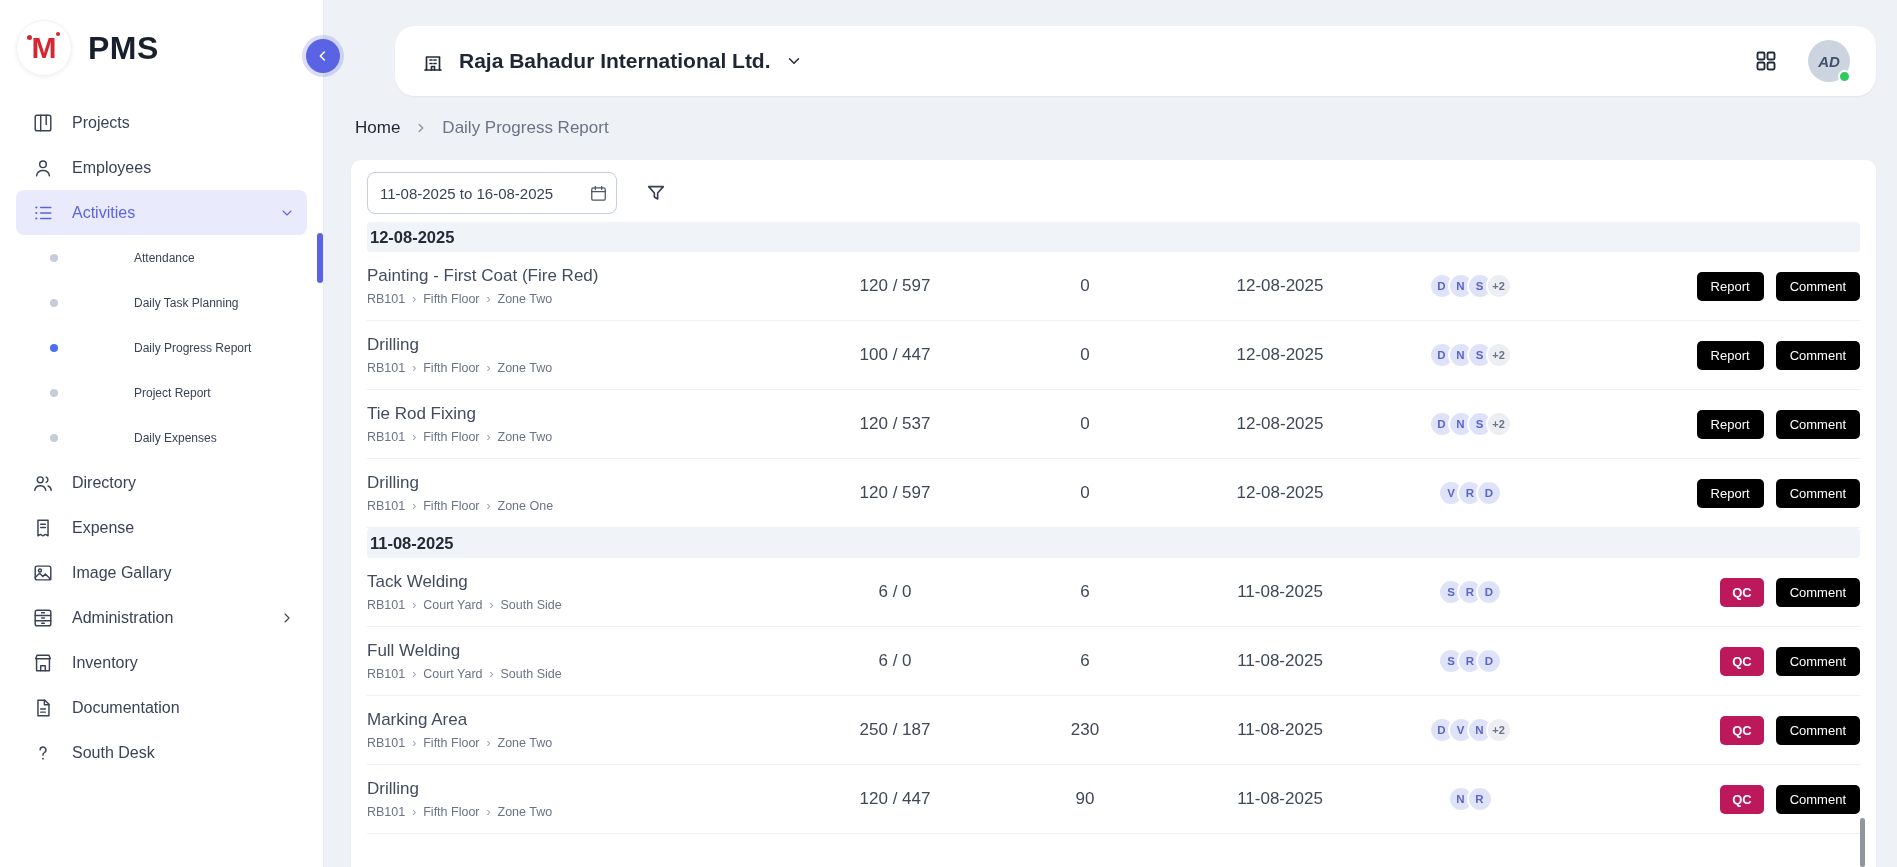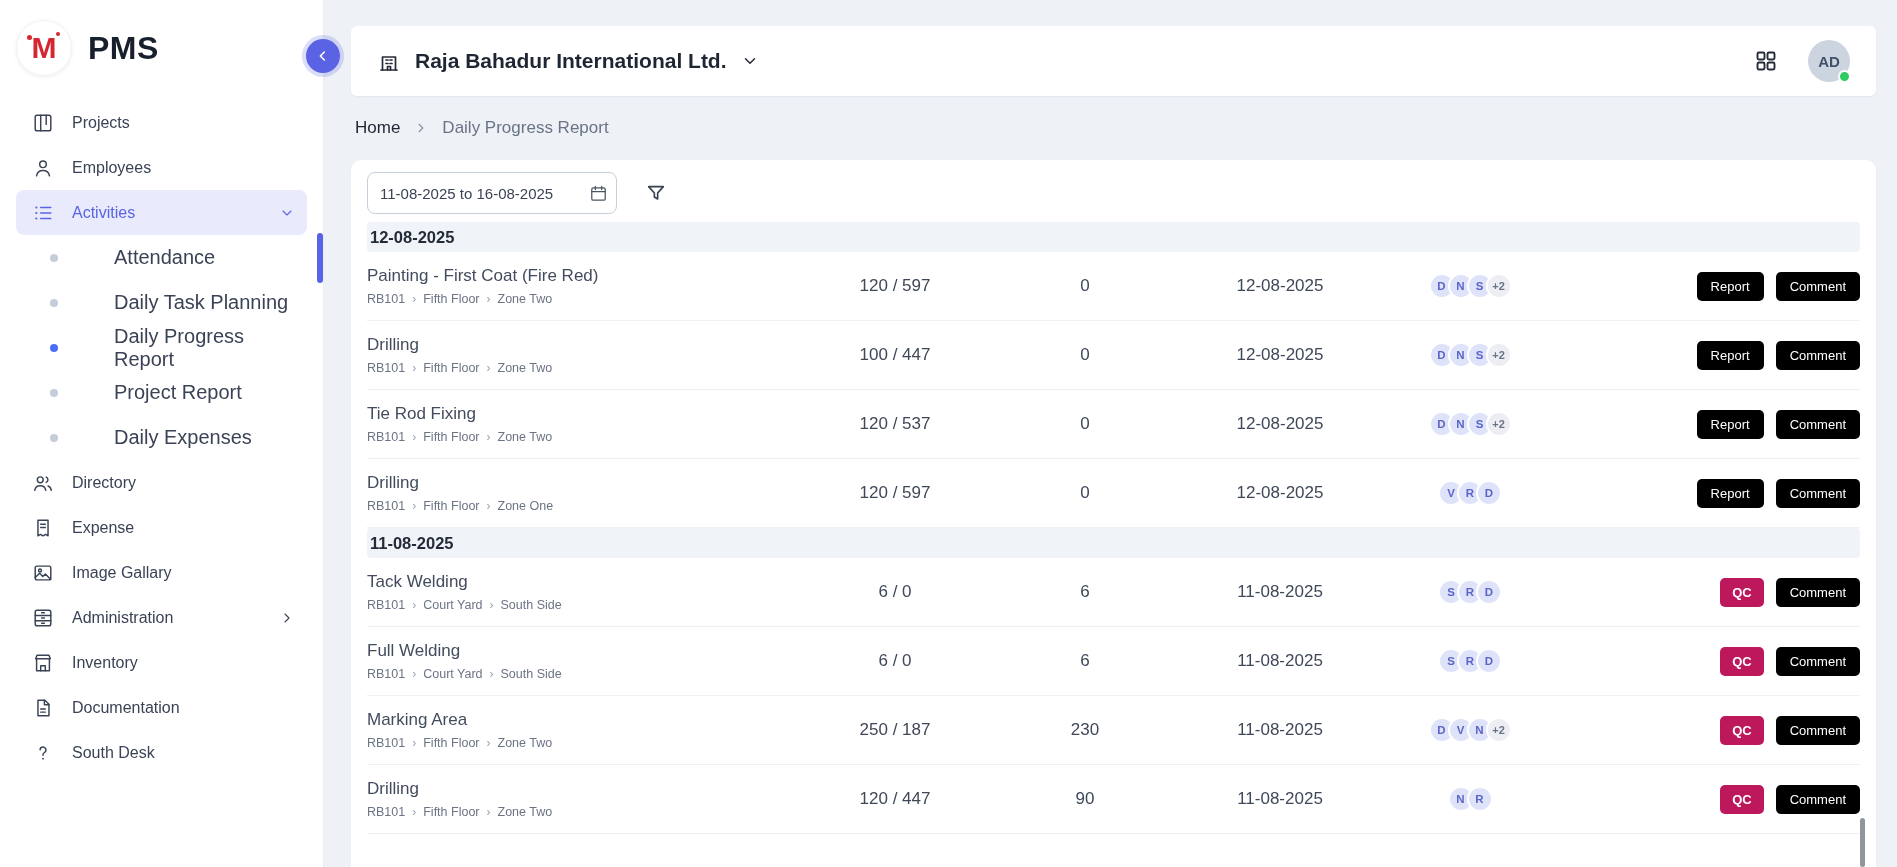--- a/index.html
+++ b/index.html
@@ -32,44 +32,44 @@
 
   .nav { margin-top:24px; }
   .nav-item {
     display:flex; align-items:center; gap:18px; height:45px;
     padding:0 12px 0 16px; border-radius:8px;
     color:#3a4356; font-size:16px; cursor:pointer;
   }
   .nav-item .nicon { width:22px; height:22px; display:flex; flex:none; }
   .nav-item .nchev { margin-left:auto; display:flex; }
   .nav-item.active { background:#e9ebfc; color:#5a63e4; }
-  .sub-item { display:flex; align-items:center; height:45px; padding-left:34px; font-size:20px; color:#3a4356; cursor:pointer; }
+  .sub-item { display:flex; align-items:center; height:45px; padding-left:34px; font-size:12px; color:#3a4356; cursor:pointer;gap:20px; }
   .sub-item .dot { width:8px; height:8px; border-radius:50%; background:#c5cdda; margin-right:56px; flex:none; }
   .sub-item.active .dot { background:#4c6ef5; }
   .edge-indicator { position:absolute; right:0; top:233px; width:6px; height:50px; background:#5a63e4; border-radius:4px; }
 
   .collapse-btn {
     position:fixed; left:306px; top:39px; width:34px; height:34px; z-index:9;
     border:none; border-radius:50%; background:#5a63e4; color:#fff;
     box-shadow:0 0 0 4px rgba(90,99,228,.22);
     font-size:20px; line-height:30px; cursor:pointer; display:flex; align-items:center; justify-content:center;
   }
 
   
   .main { margin-left:323px; padding:26px 21px 0 28px; }
   .card-shadow { box-shadow:0 1px 2px rgba(16,24,40,.05); }
 
   .topbar {
-    height:70px; background:#fff; border-radius:6px;
-    display:flex; align-items:center; padding:0 26px;
+    height:70px; background:#fff; border-radius:20px;
+    display:flex; align-items:center; padding:0 26px;margin-left:44px;
   }
   .company { display:flex; align-items:center; gap:14px; cursor:pointer; color:#1f2633; }
   .company .bicon { display:flex; color:#242b38; }
   .company-name { font-size:21px; font-weight:700; color:#1f2633; }
-  .topbar-right { margin-left:auto; display:flex; align-items:center; gap:30px; }
+  .topbar-right { margin-left:auto; display:flex; align-items:center; gap:30px;font-style:italic; }
   .apps-btn { display:flex; color:#242b38; background:none; border:none; cursor:pointer; }
   .avatar {
     width:42px; height:42px; border-radius:50%; background:#ccd4df;
     color:#41506b; font-weight:700; font-size:15px;
     display:flex; align-items:center; justify-content:center; position:relative; cursor:pointer;
   }
   .avatar .status { position:absolute; right:-1px; bottom:-1px; width:13px; height:13px; background:#2ecc5e; border-radius:50%; border:2.5px solid #fff; }
 
   .breadcrumb { display:flex; align-items:center; gap:14px; margin:20px 4px; font-size:17px; height:24px; }
   .bc-home { color:#1f2633; cursor:pointer; }

